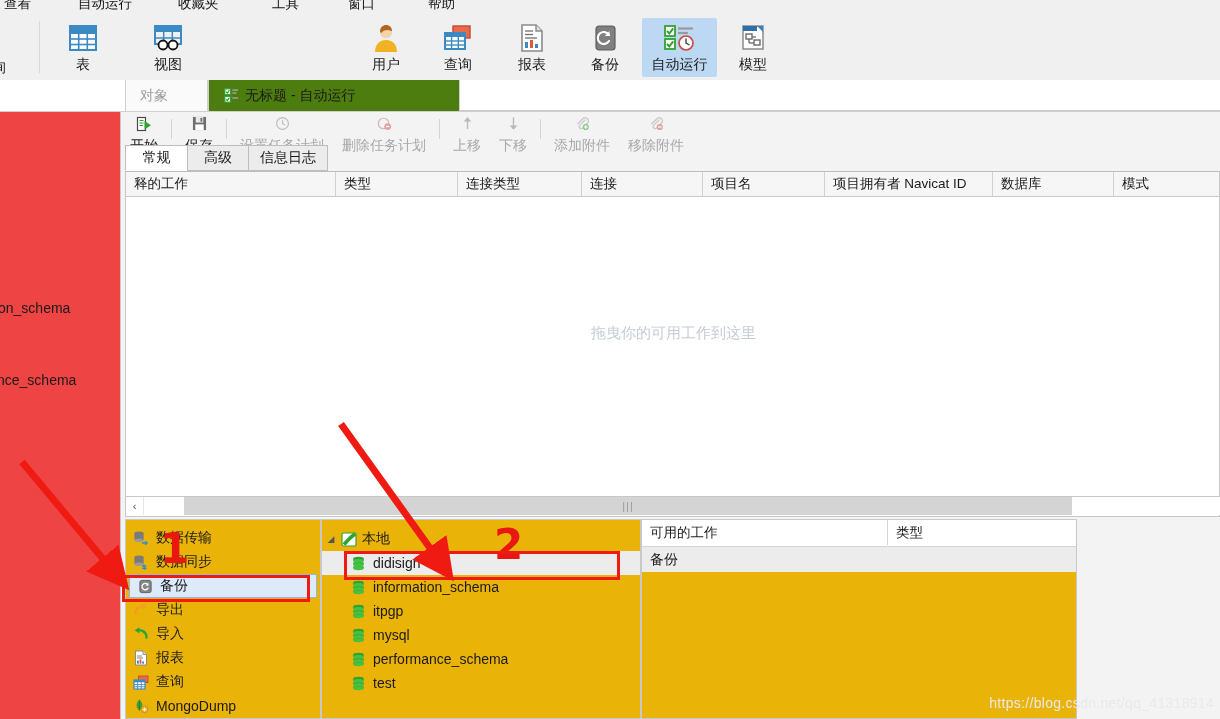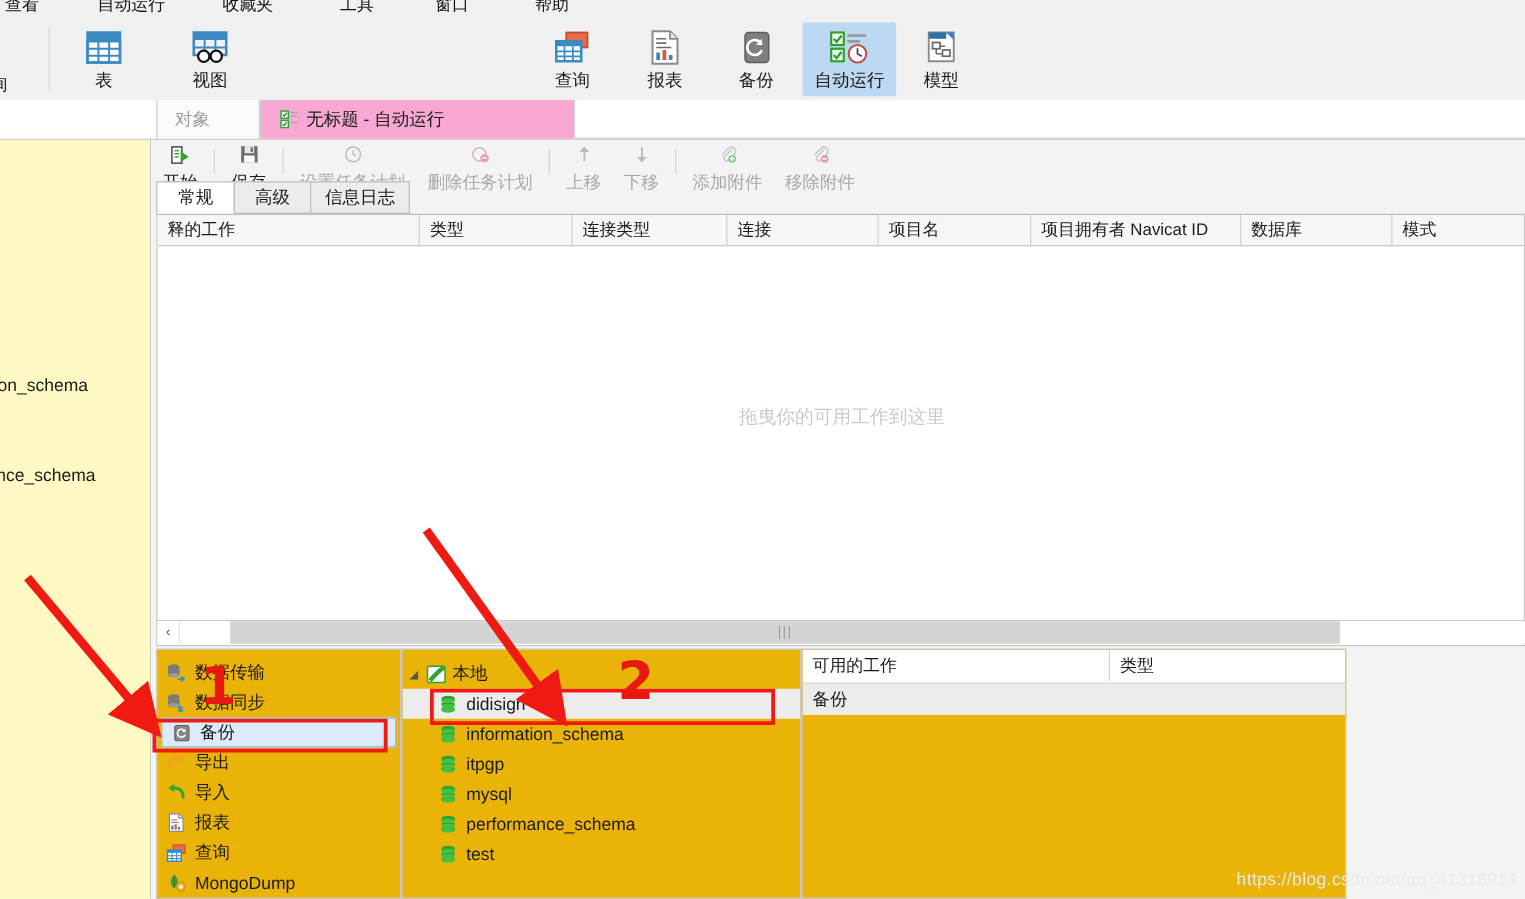--- a/index.html
+++ b/index.html
@@ -46,21 +46,21 @@
   #tabbar .tab-left-blank{
     position:absolute;left:0;top:0;width:125px;height:32px;background:#fff;
     border-bottom:1px solid #cfcfcf;
   }
   .doctab{
     position:absolute;top:0;height:32px;box-sizing:border-box;
     display:flex;align-items:center;gap:6px;padding:0 14px;
     border-left:1px solid #cfcfcf;border-right:1px solid #cfcfcf;
     background:#fafafa;font-size:14px;color:#9b9b9b;
   }
-  .doctab.active{background:#f9a8d4;color:#1a1a1a;border-bottom:1px solid #fff;}
+  .doctab.active{background:#4d7c0f;color:#1a1a1a;border-bottom:1px solid #fff;}
   #tabbar .tabline{
     position:absolute;left:0;top:31px;width:1220px;height:1px;background:#cfcfcf;
   }
 
   
   #pagebody{left:121px;top:112px;width:1099px;height:607px;background:#f3f3f3;}
 
   
   #actionbar{
     position:absolute;left:0;top:0;width:1099px;height:33px;background:#f3f3f3;
@@ -125,21 +125,21 @@
   #jobshead{position:relative;height:26px;background:#fff;border-bottom:1px solid #d5d5d5;}
   #jobshead .jh{
     position:absolute;top:0;height:25px;display:flex;align-items:center;padding-left:8px;
     font-size:13.5px;color:#1a1a1a;box-sizing:border-box;border-right:1px solid #d5d5d5;
   }
   .jrow{display:flex;align-items:center;height:25px;background:#ececec;font-size:14px;color:#1a1a1a;}
   .jrow .c0{width:246px;display:flex;align-items:center;gap:6px;padding-left:8px;box-sizing:border-box;}
   .jrow .c1{width:180px;padding-left:8px;box-sizing:border-box;}
 
   
-  #leftclip{left:0;top:112px;width:121px;height:607px;background:#fef9c3;overflow:hidden;}
+  #leftclip{left:0;top:112px;width:121px;height:607px;background:#ef4444;overflow:hidden;}
   #leftclip .lc{position:absolute;font-size:14px;color:#1a1a1a;white-space:nowrap;}
   #leftclip .edge{position:absolute;right:0;top:0;width:1px;height:607px;background:#c9c9c9;}
 
   
   .anno-num{
     position:absolute;font-family:"DejaVu Sans",sans-serif;font-weight:bold;
     color:#e8170f;font-size:42px;line-height:42px;
   }
   .anno-box{position:absolute;border:3px solid #ef1b13;box-sizing:border-box;}
   #arrows{position:absolute;left:0;top:0;width:1220px;height:719px;pointer-events:none;}
@@ -191,20 +191,30 @@
           <line x1="2" y1="14" x2="28" y2="14" stroke="#3b8ac4" stroke-width="1.5"></line>
           <circle cx="10" cy="21" r="4.5" fill="#fff" stroke="#111" stroke-width="1.8"></circle>
           <circle cx="20" cy="21" r="4.5" fill="#fff" stroke="#111" stroke-width="1.8"></circle>
         </svg>
     </div>
     <div class="tb-lbl">视图</div>
   </div>
 
 
 
+  <div class="tb-btn" style="left:351px">
+    <div class="tb-ico">
+      <svg width="28" height="30" viewBox="0 0 28 30">
+          <path d="M14 3 C18 3 20 6 20 9 C20 13 17.5 15 14 15 C10.5 15 8 13 8 9 C8 6 10 3 14 3Z" fill="#f2d3ad"></path>
+          <path d="M8 9 C8 4 11 2 14 2 C17.5 2 20 4.5 20 8 L18.5 8 C17 6 10.5 7 9.5 10Z" fill="#b5651d"></path>
+          <path d="M3 29 C3 21 8 17 14 17 C20 17 25 21 25 29 Z" fill="#f0b323"></path>
+        </svg>
+    </div>
+    <div class="tb-lbl">用户</div>
+  </div>
 
   <div class="tb-btn" style="left:423px">
     <div class="tb-ico">
       <svg width="30" height="28" viewBox="0 0 30 28">
           <rect x="10" y="2" width="17" height="12" fill="#e86c4a" stroke="#c24b2c" stroke-width="1.4"></rect>
           <rect x="2" y="9" width="20" height="16" fill="#fff" stroke="#3b8ac4" stroke-width="2"></rect>
           <rect x="2" y="9" width="20" height="4" fill="#3b8ac4"></rect>
           <line x1="8.6" y1="13" x2="8.6" y2="25" stroke="#3b8ac4" stroke-width="1.4"></line>
           <line x1="15.3" y1="13" x2="15.3" y2="25" stroke="#3b8ac4" stroke-width="1.4"></line>
           <line x1="2" y1="17" x2="22" y2="17" stroke="#3b8ac4" stroke-width="1.4"></line>

